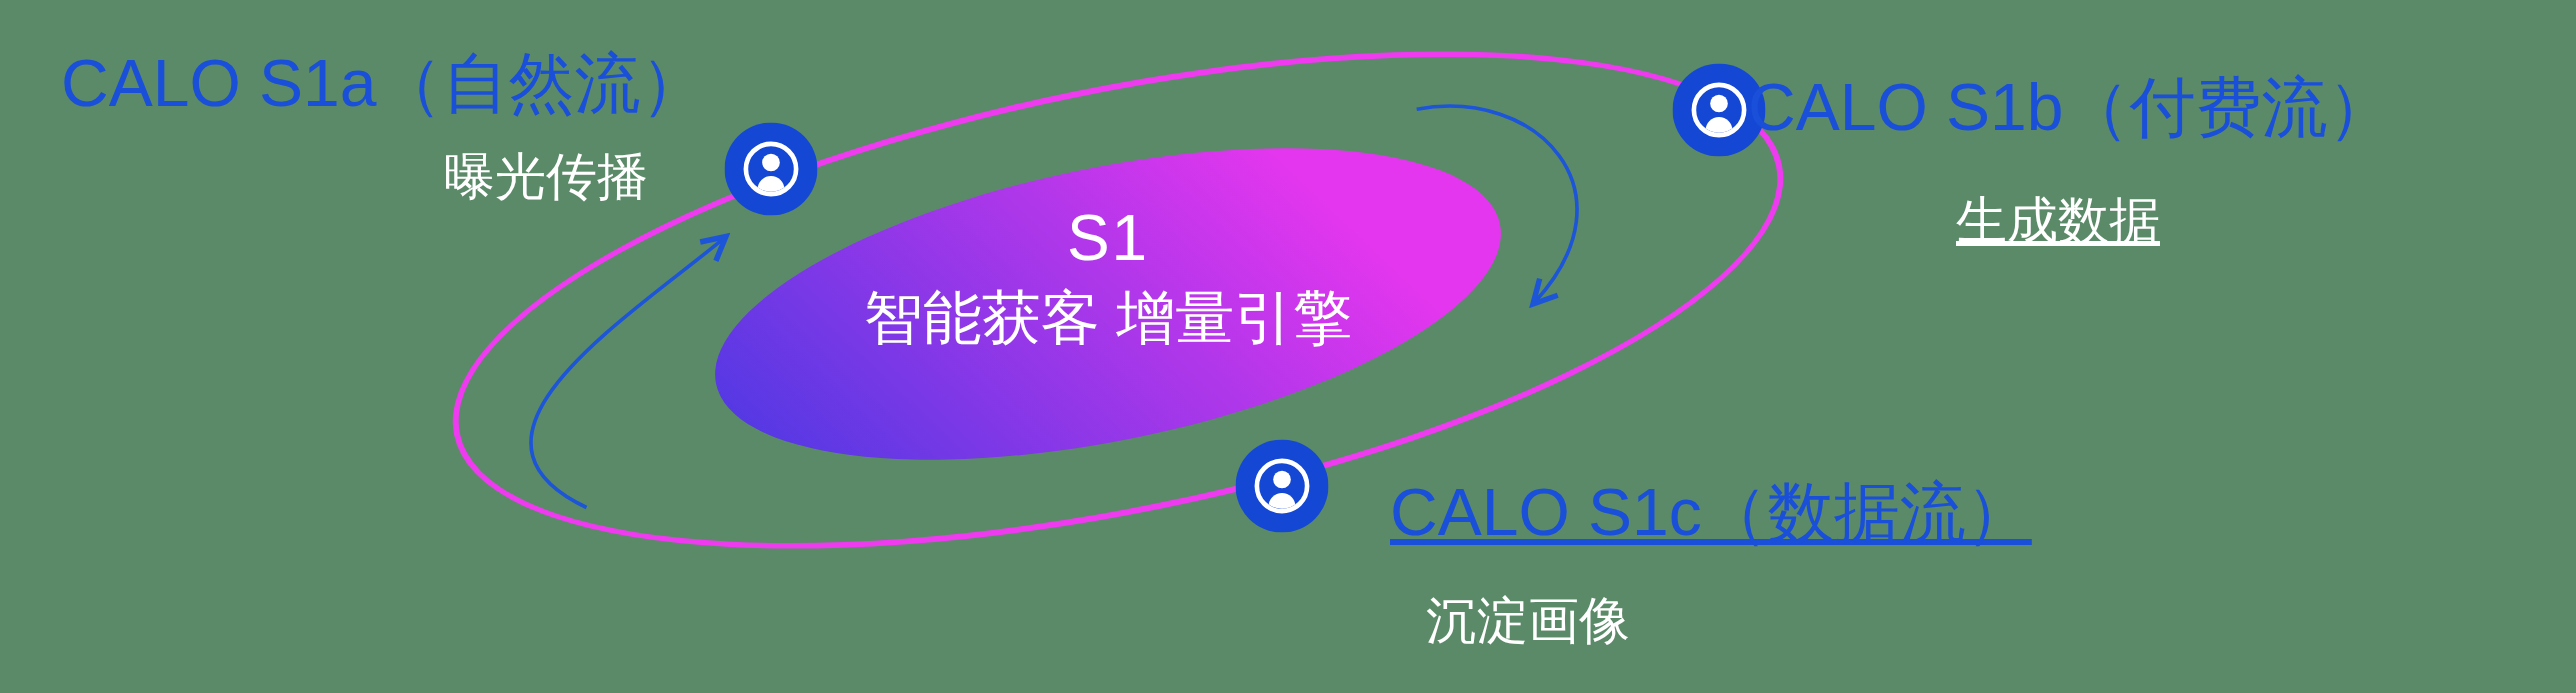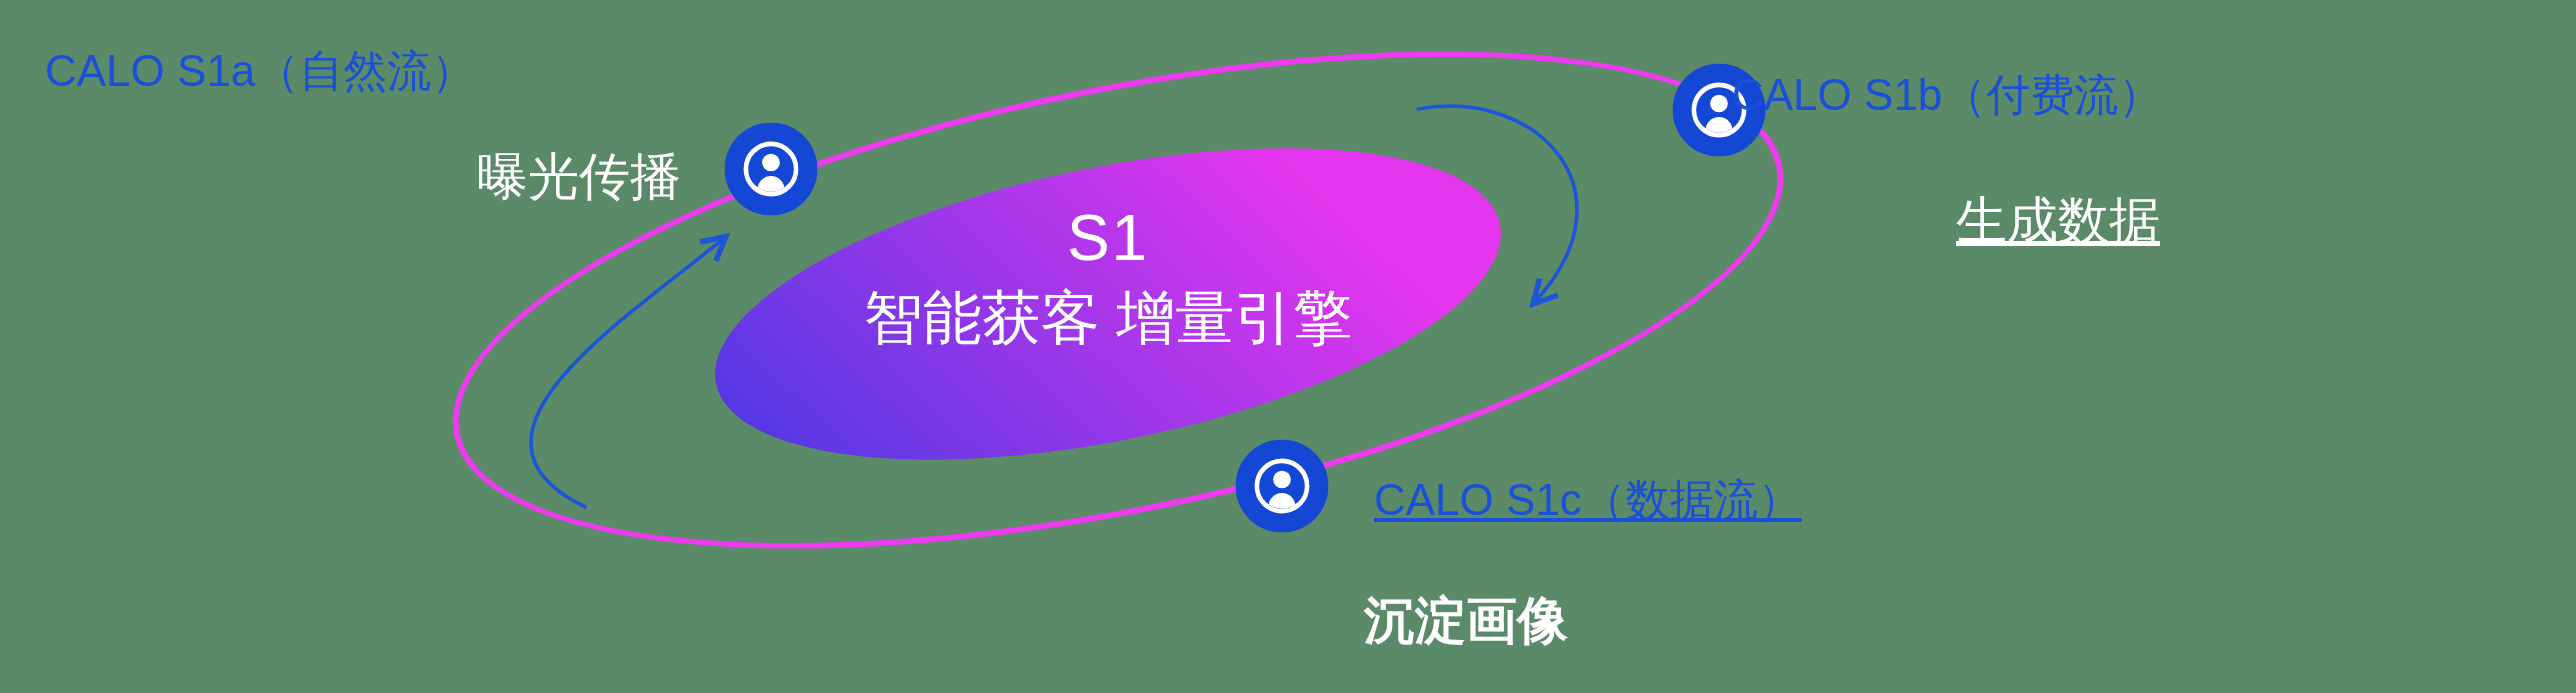--- a/index.html
+++ b/index.html
@@ -58,41 +58,42 @@
     width: 93px; height: 93px;
     transform: translate(-50%, -50%);
   }
   .node svg { display: block; width: 100%; height: 100%; }
   .node-a { left: 771px;  top: 169px; }
   .node-b { left: 1719px; top: 110px; }
   .node-c { left: 1282px; top: 486px; }
 
   .label {
     position: absolute;
-    font-size: 44px;
+    font-size: 66px;
     font-weight: 500;
     line-height: 1.1;
     color: var(--label-blue, #1a4fd9);
     white-space: nowrap;
+    margin-left: 16px;
   }
   .label-a { left: 45px;   top: 47px;  }
   .label-b { left: 1732px; top: 71px;  }
   .label-c { left: 1374px; top: 476px; text-decoration: underline; }
 
   .sublabel {
     position: absolute;
     font-size: 51px;
     font-weight: 400;
     line-height: 1.1;
     color: #ffffff;
     white-space: nowrap;
   }
-  .sublabel-a { left: 444px;  top: 149px; margin-left: 33px; }
+  .sublabel-a { left: 444px;  top: 149px; }
   .sublabel-b { left: 1956px; top: 193px; text-decoration: underline; }
-  .sublabel-c { left: 1364px; top: 593px; font-weight: bold; }
+  .sublabel-c { left: 1426px; top: 593px; }
 </style>
 </head>
 <body>
 
 <div class="stage">
 
   <div class="orbit"></div>
 
   <div class="core"></div>
 

